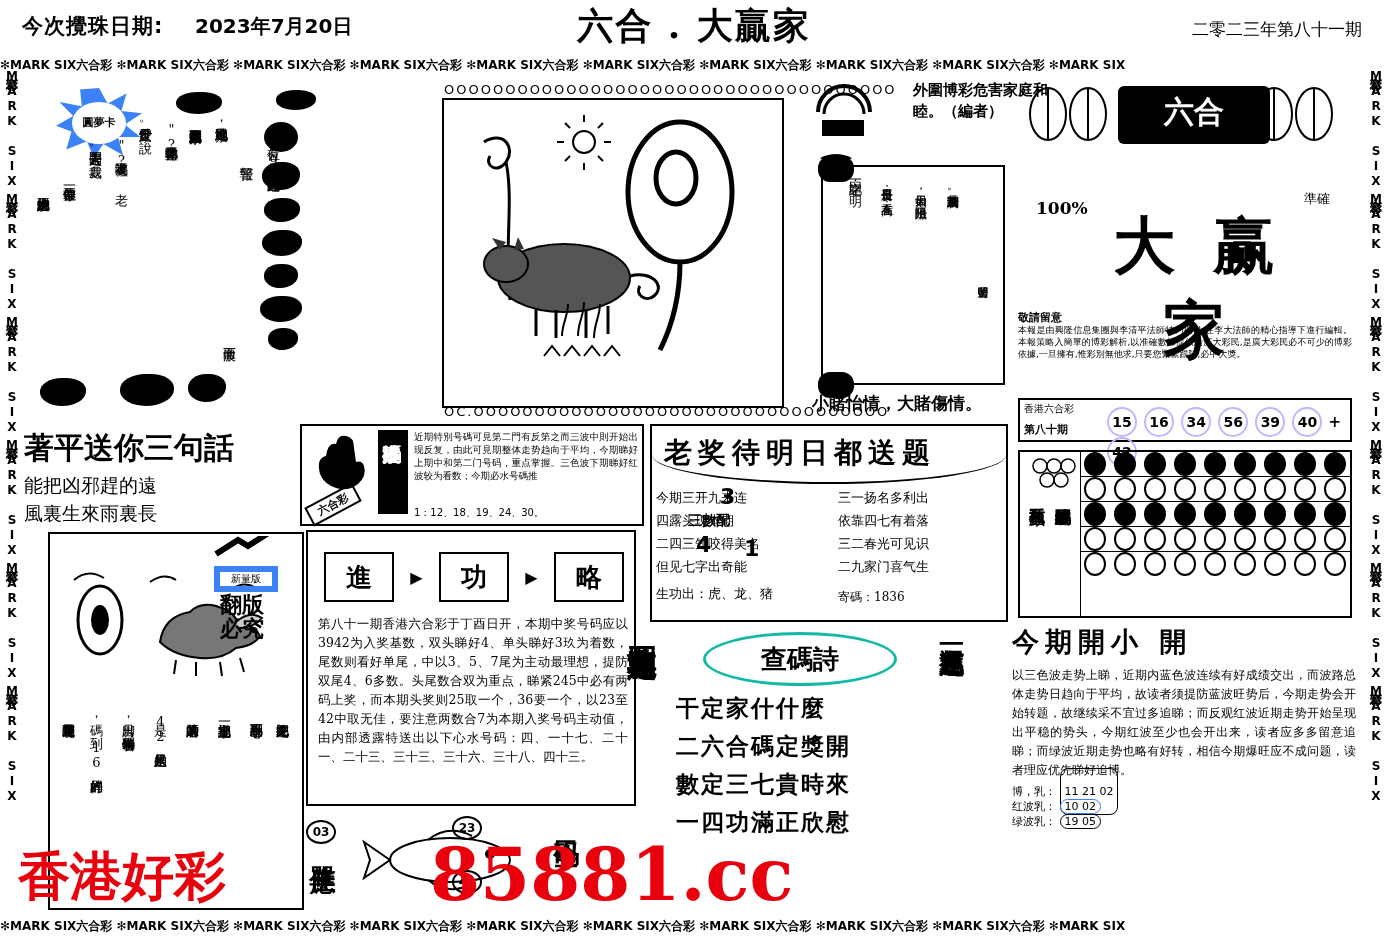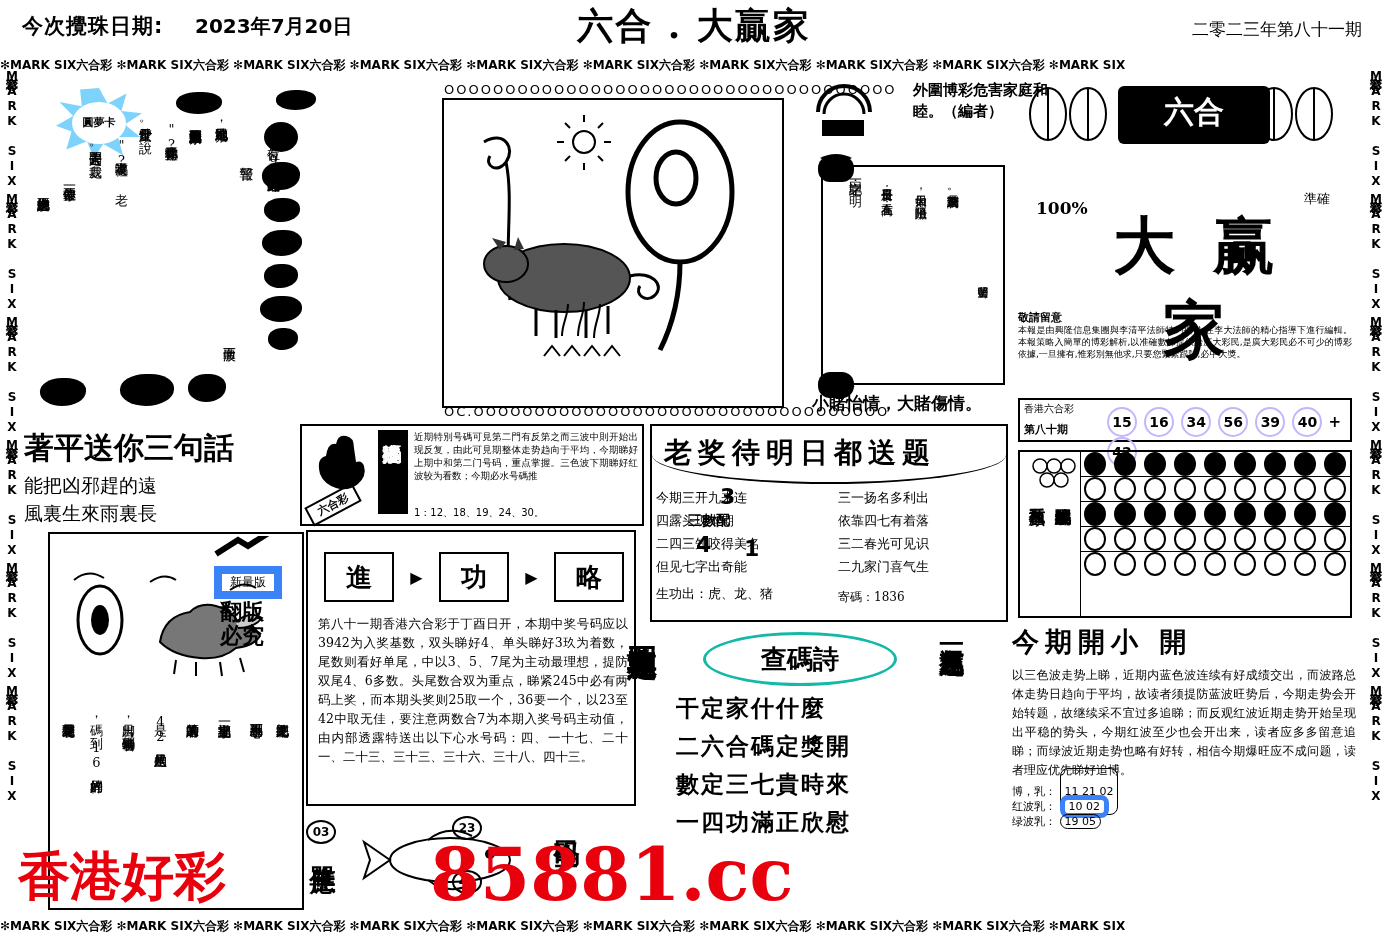--- a/index.html
+++ b/index.html
@@ -25,21 +25,21 @@
 
   
   .box{position:absolute;box-sizing:border-box;}
   .bd{border:2px solid #000;}
   .vert{writing-mode:vertical-rl;text-orientation:upright;}
 
   
   #comic{left:24px;top:78px;width:290px;height:345px;}
   #comic .vtext{position:absolute;writing-mode:vertical-rl;text-orientation:upright;font-size:13px;line-height:18px;font-family:"DejaVu Serif","Liberation Serif",serif;}
   .blob{position:absolute;background:#000;border-radius:50% 45% 55% 50%;}
-  .starburst{position:absolute;width:86px;height:70px;background:#7dd3fc;clip-path:polygon(50% 0%,60% 22%,82% 8%,76% 33%,100% 36%,80% 52%,98% 70%,72% 70%,78% 96%,55% 80%,44% 100%,36% 76%,12% 88%,18% 62%,0% 54%,20% 40%,4% 20%,30% 26%,28% 2%);}
+  .starburst{position:absolute;width:86px;height:70px;background:#3b82f6;clip-path:polygon(50% 0%,60% 22%,82% 8%,76% 33%,100% 36%,80% 52%,98% 70%,72% 70%,78% 96%,55% 80%,44% 100%,36% 76%,12% 88%,18% 62%,0% 54%,20% 40%,4% 20%,30% 26%,28% 2%);}
   .starburst .inner{position:absolute;left:16px;top:14px;width:54px;height:42px;background:#fff;border-radius:50%;}
   .starburst .inner span{display:block;text-align:center;font-size:11px;line-height:42px;font-weight:bold;}
 
   
   #draw{left:432px;top:84px;width:358px;height:334px;}
   #draw .frame{position:absolute;left:10px;top:14px;width:338px;height:306px;border:2px solid #000;}
   .dots{position:absolute;font-size:13px;letter-spacing:2px;line-height:12px;}
 
   
   #warn{left:812px;top:82px;width:200px;height:60px;}
@@ -400,21 +400,21 @@
             <line x1="46" y1="60" x2="46" y2="74"></line>
           <line x1="70" y1="60" x2="72" y2="74"></line>
             <line x1="90" y1="56" x2="94" y2="70"></line>
         </g>
       </g>
     </svg>
     <div style="position:absolute;left:164px;top:2px;width:84px;">
       <svg width="58" height="26" viewBox="0 0 58 26">
           <path d="M2 18 l22 -14 l10 6 l22 -14" fill="none" stroke="#000" stroke-width="6"></path>
         </svg>
-      <div style="border:8px solid #3b82f6;font-size:12px;text-align:center;width:52px;">新量版</div>
+      <div style="border:6px solid #3b82f6;font-size:10px;text-align:center;width:52px;">新量版</div>
       <div style="font-size:22px;font-weight:bold;line-height:24px;font-family:'DejaVu Serif',serif;text-align:center;width:56px;">翻版必究</div>
     </div>
     <div class="vert" style="position:absolute;left:8px;top:180px;height:190px;font-size:13px;line-height:20px;font-family:'DejaVu Serif',serif;">到号龙捉花露者手</div>
     <div class="vert" style="position:absolute;left:36px;top:180px;height:190px;font-size:13px;line-height:20px;font-family:'DejaVu Serif',serif;">碼，到，16的周的样好</div>
     <div class="vert" style="position:absolute;left:68px;top:180px;height:190px;font-size:13px;line-height:20px;font-family:'DejaVu Serif',serif;">出只脚，特别着读者碼</div>
     <div class="vert" style="position:absolute;left:100px;top:180px;height:190px;font-size:13px;line-height:20px;font-family:'DejaVu Serif',serif;">是42的八尾只是生</div>
     <div class="vert" style="position:absolute;left:132px;top:180px;height:180px;font-size:13px;line-height:20px;font-family:'DejaVu Serif',serif;">来的財的的漂若看</div>
     <div class="vert" style="position:absolute;left:164px;top:180px;height:180px;font-size:13px;line-height:20px;font-family:'DejaVu Serif',serif;">一字記之上期福寻宝</div>
     <div class="vert" style="position:absolute;left:196px;top:180px;height:180px;font-size:13px;line-height:20px;font-family:'DejaVu Serif',serif;">不垂手可睇到心水</div>
     <div class="vert" style="position:absolute;left:222px;top:180px;height:170px;font-size:13px;line-height:20px;font-family:'DejaVu Serif',serif;">花儿之绝把图来</div>
@@ -446,21 +446,21 @@
   <div class="box" id="today">
     <div class="t">今期開小  開</div>
     <p style="margin-top:6px;text-align:justify;">以三色波走势上睇，近期内蓝色波连续有好成绩交出，而波路总体走势日趋向于平均，故读者须提防蓝波旺势后，今期走势会开始转题，故继续采不宜过多追睇；而反观红波近期走势开始呈现出平稳的势头，今期红波至少也会开出来，读者应多多留意追睇；而绿波近期走势也略有好转，相信今期爆旺应不成问题，读者理应优先睇好追博。</p>
     <div style="margin-top:4px;font-size:11px;line-height:15px;">
       <div>
         <span>博，乳：</span>
         <span style="border:1px solid #000;border-radius:8px;padding:16px 4px;">11 21 02</span>
       </div>
       <div>
         <span>红波乳：</span>
-        <span style="border:5px solid #3b82f6;border-radius:8px;padding:0 4px;">10 02</span>
+        <span style="border:1px solid #3b82f6;border-radius:8px;padding:0 4px;">10 02</span>
       </div>
       <div>
         <span>绿波乳：</span>
         <span style="border:1px solid #000;border-radius:8px;padding:0 4px;">19 05</span>
       </div>
     </div>
   </div>
 
   <div class="box" id="fish">
     <div style="position:absolute;left:0;top:8px;"><span class="fnum">03</span></div>

